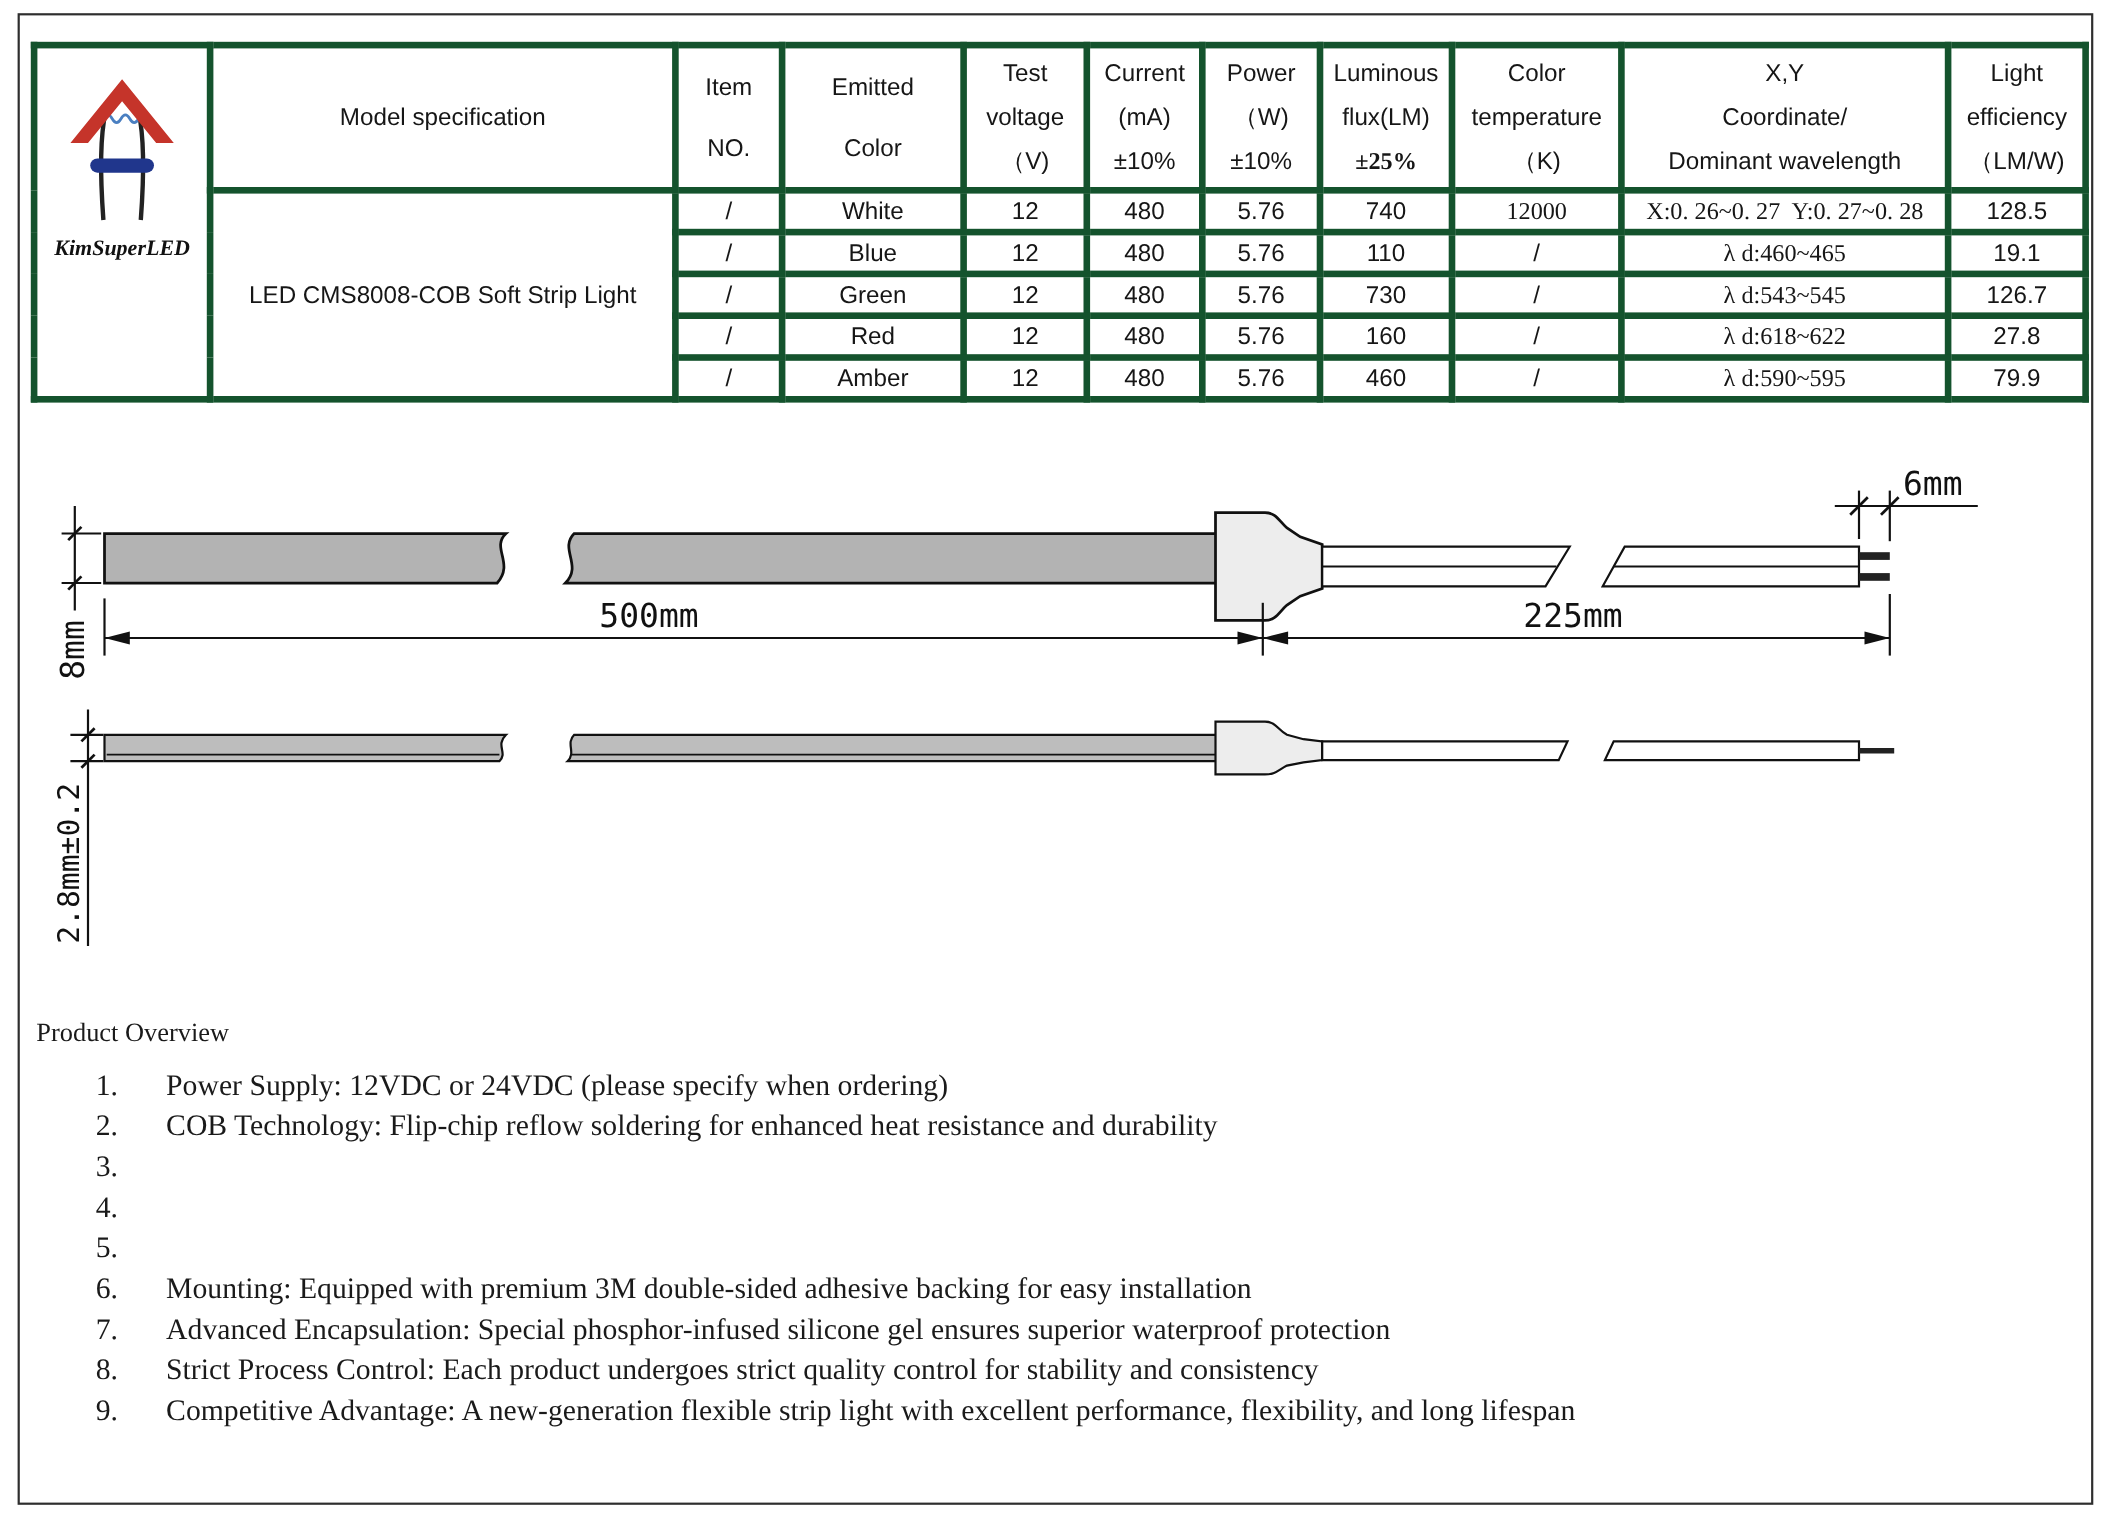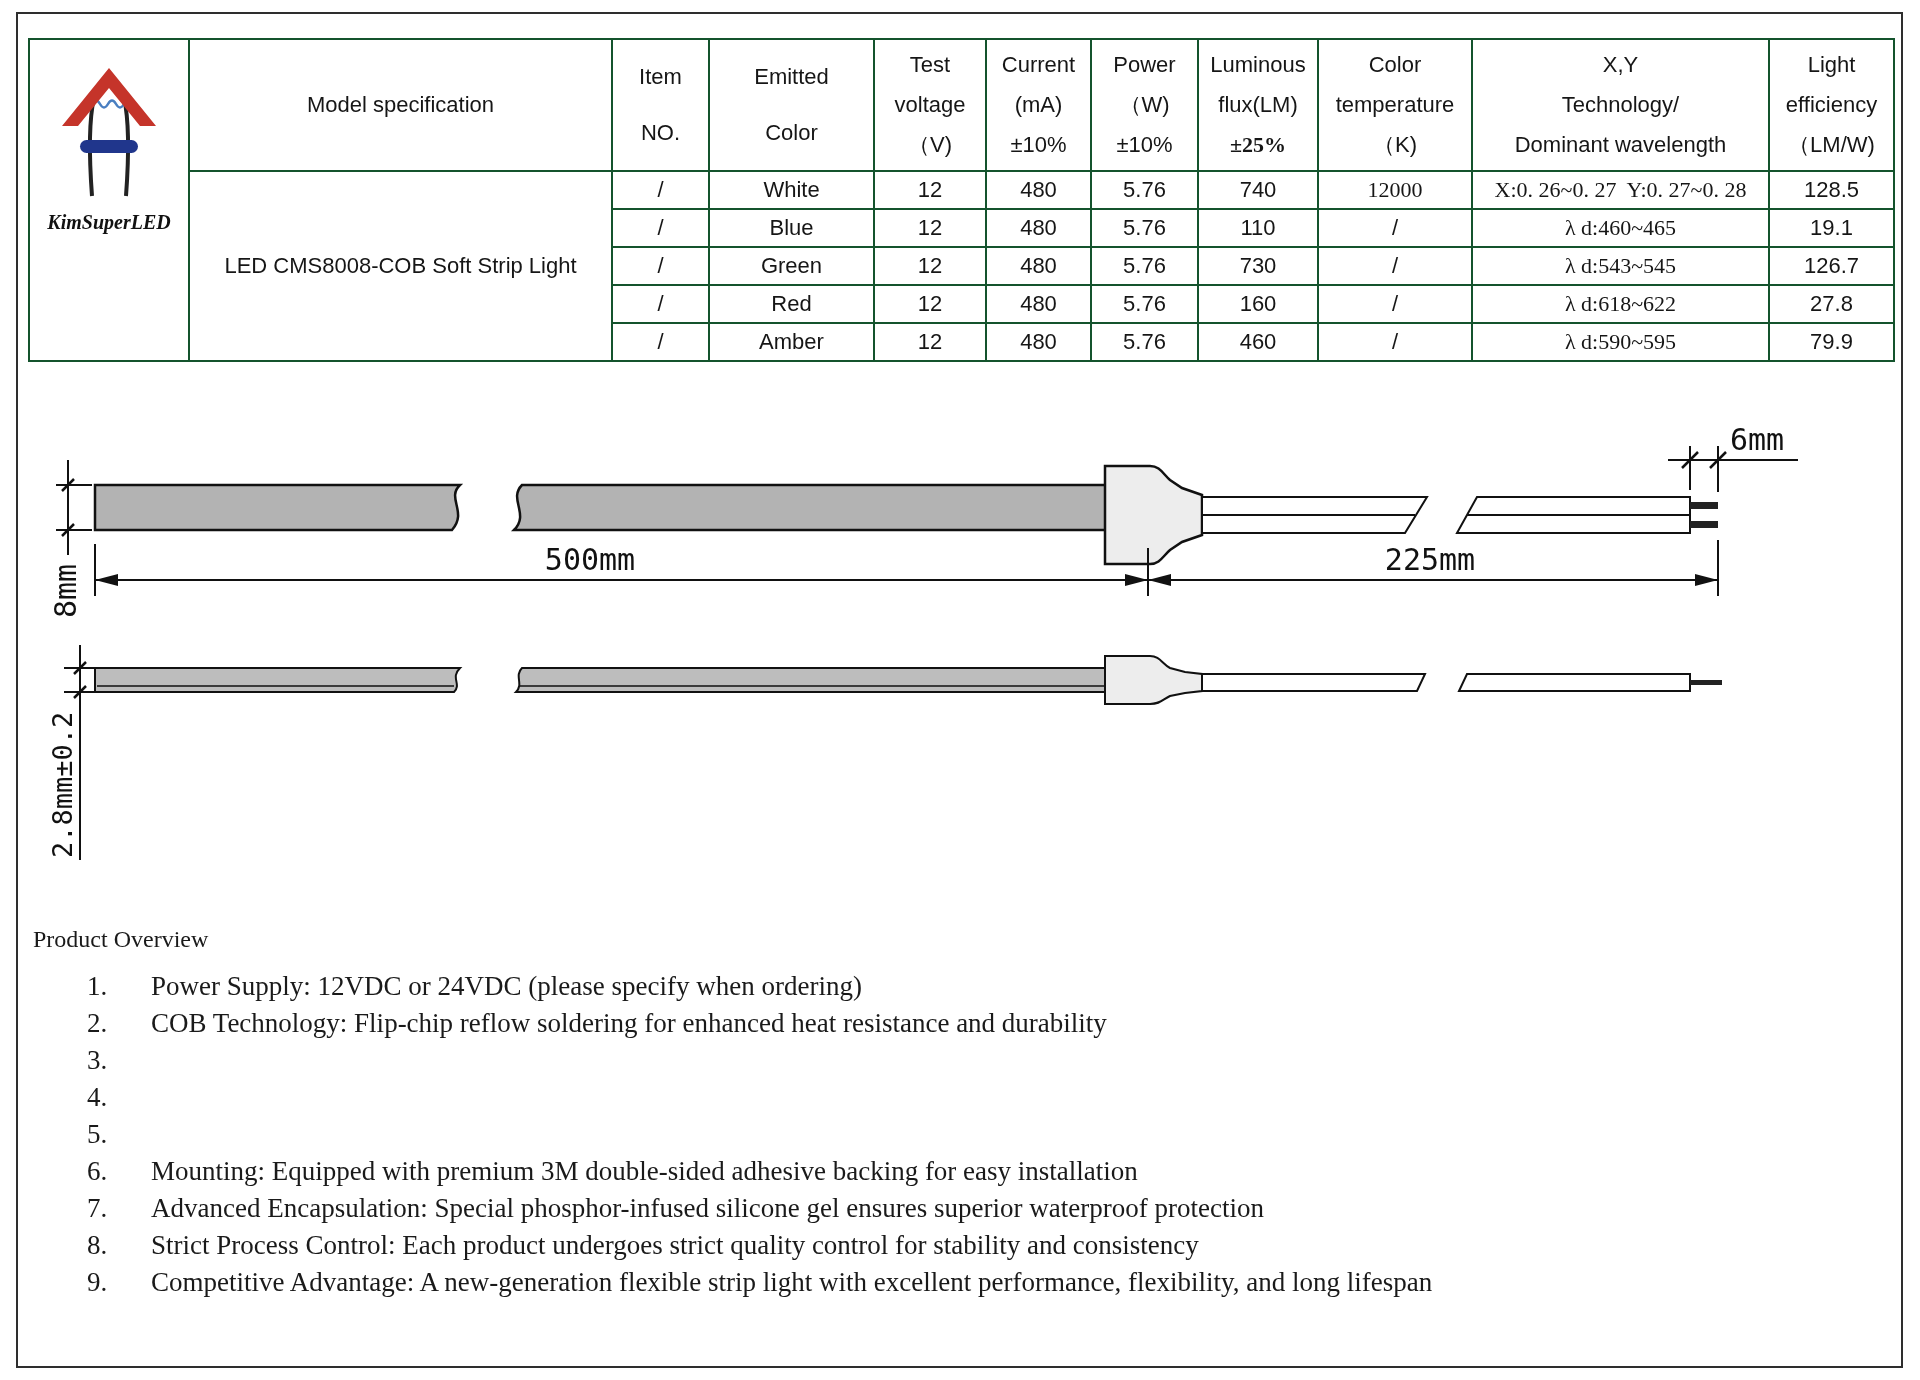--- a/index.html
+++ b/index.html
@@ -10,21 +10,21 @@
   .page-border{
     position:absolute;left:16px;top:12px;width:1883px;height:1352px;
     border:2px solid #2e2e2e;
   }
   
   table.spec{
     position:absolute;left:28px;top:38px;border-collapse:collapse;table-layout:fixed;
     width:1865px;
   }
   table.spec td,table.spec th{
-    border:2px solid #14532d;text-align:center;vertical-align:middle;
+    border:6px solid #14532d;text-align:center;vertical-align:middle;
     padding:0;font-weight:normal;font-size:22px;line-height:1.25;overflow:hidden;
   }
   tr.hdr{height:132px;}
   tr.data{height:38px;}
   .h3 div{height:40px;line-height:40px;}
   .h2 div{height:56px;line-height:56px;}
   .serif{font-family:"Liberation Serif",serif;font-weight:bold;}
   .prews{white-space:pre-wrap;font-size:21px;}
   .model-val{font-size:22px;}
   
@@ -112,21 +112,21 @@
       <div>flux(LM)</div>
       <div class="serif">±25%</div>
     </th>
     <th class="h3">
       <div>Color</div>
       <div>temperature</div>
       <div>（K)</div>
     </th>
     <th class="h3">
       <div>X,Y</div>
-      <div>Technology/</div>
+      <div>Coordinate/</div>
       <div>Dominant wavelength</div>
     </th>
     <th class="h3">
       <div>Light</div>
       <div>efficiency</div>
       <div>（LM/W)</div>
     </th>
   </tr>
   <tr class="data">
     <td rowspan="5" class="model-val">LED CMS8008-COB Soft Strip Light</td>

